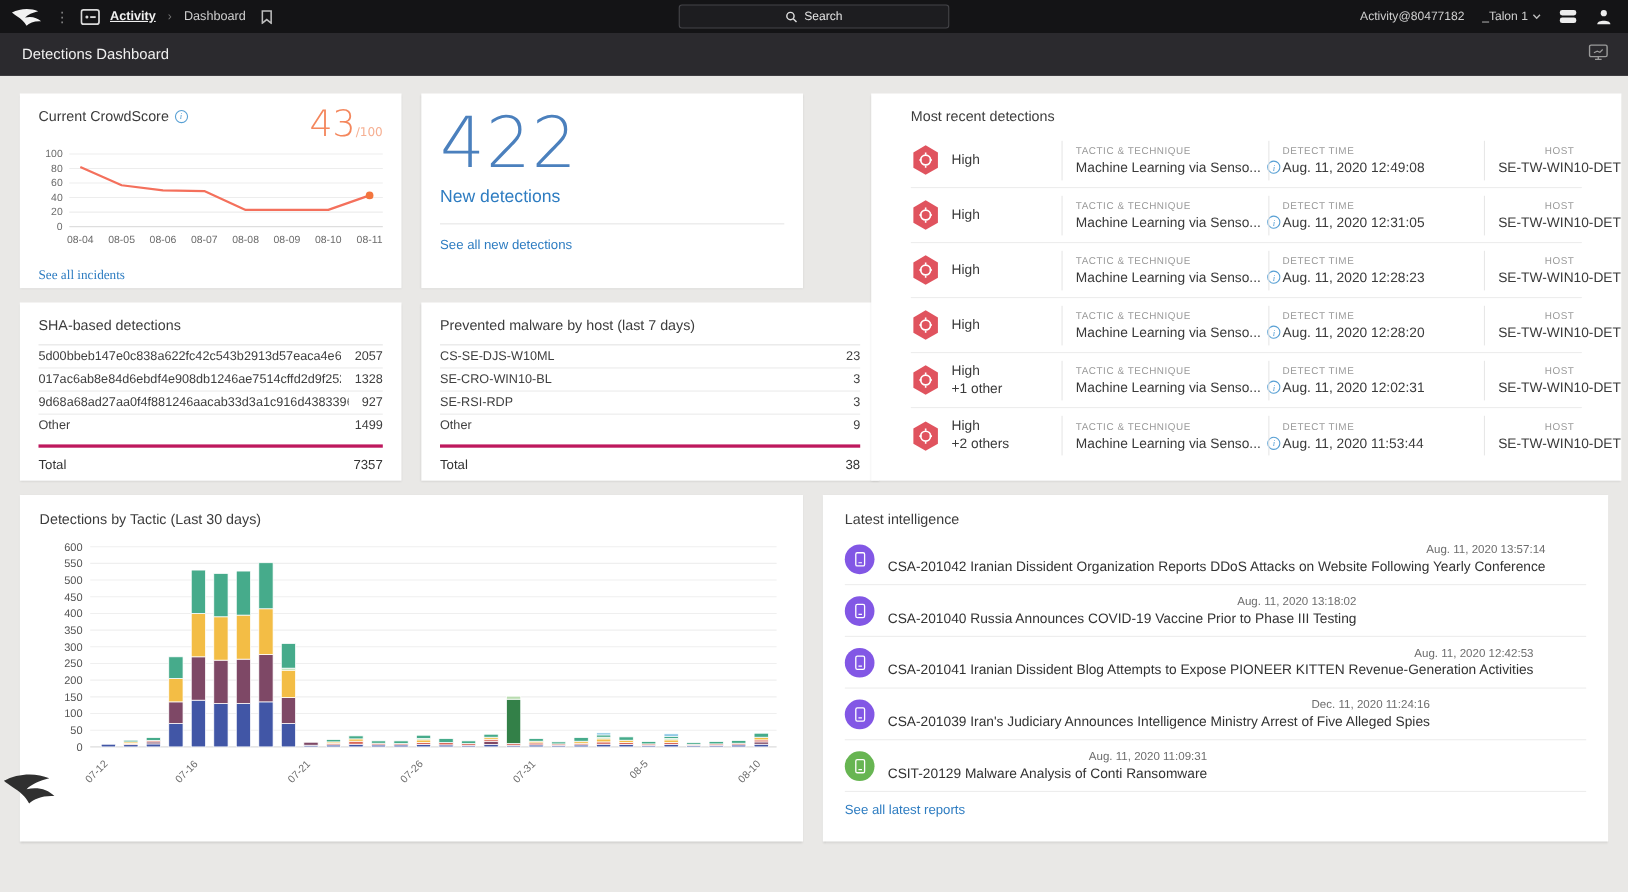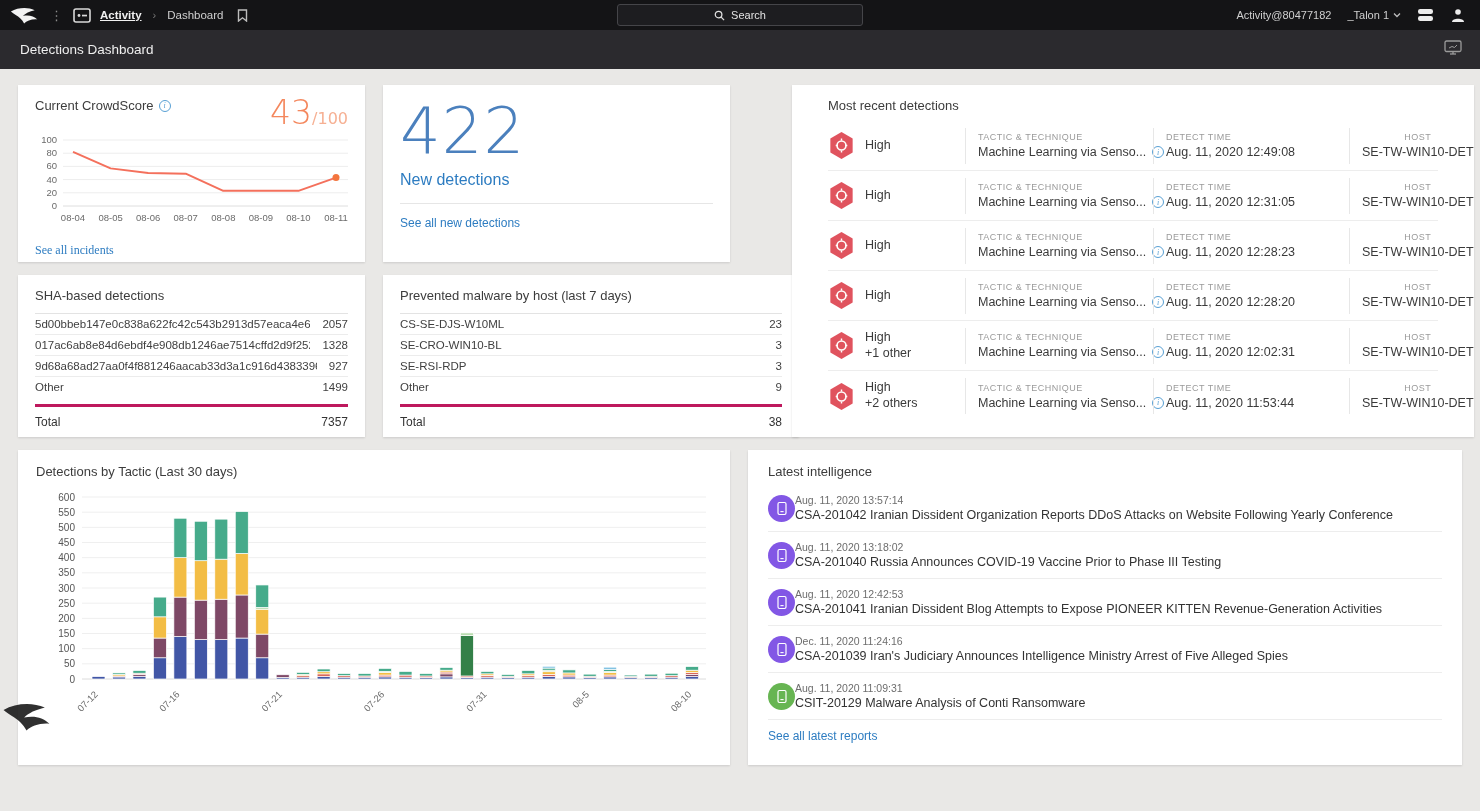--- a/index.html
+++ b/index.html
@@ -49,21 +49,21 @@
   .link { color:#2d7cc1; font-size:12px; cursor:pointer; }
 
   
   .cs-head { display:flex; align-items:flex-start; }
   .cs-title-row { display:flex; align-items:center; gap:5px; }
   .info-i { display:inline-flex; align-items:center; justify-content:center; width:12px; height:12px;
             border:1px solid #58a0d4; border-radius:50%; color:#58a0d4; font-size:8px; font-style:italic;
             font-family:"Liberation Serif",serif; cursor:pointer; flex:0 0 auto; }
   .cs-score { margin-left:auto; color:#f4875d; font-size:33px; font-weight:200; line-height:.9;
               font-family:"DejaVu Sans","Liberation Sans",sans-serif; }
-  .cs-score .den { font-size:16px; color:#f6b093; font-weight:400; }
+  .cs-score .den { font-size:11px; color:#f6b093; font-weight:400; }
   .cs-link { margin-top:4px;font-family:Liberation Serif, serif; }
 
   
   .nd-count { color:#4b80bd; font-size:64px; font-weight:100; line-height:1.05;
               font-family:"DejaVu Sans","Liberation Sans",sans-serif; letter-spacing:1px; }
   .nd-label { color:#2d7cc1; font-size:16px; margin-top:6px; cursor:pointer; }
   .nd-sep { border-top:1px solid #e6e6e6; margin-top:14px; padding-top:9px; }
 
   
   .mini-table { margin-top:10px; }
@@ -87,21 +87,21 @@
   .det-col.dtime  { width:196px; flex:0 0 auto; }
   .det-col.host   { flex:1 1 auto;align-items:center; }
   .det-colhead { font-size:9px; color:#9a9a9a; letter-spacing:.5px; }
   .det-colval { font-size:12.5px; color:#3a3a3a; margin-top:3px; display:flex; align-items:center; gap:6px; white-space:nowrap; }
 
   
   .tchart { margin-top:8px; }
 
   
   .intel-rows { margin-top:6px; }
-  .intel-row { display:flex; align-items:center; gap:0; height:47px; border-bottom:1px solid #ededed; cursor:pointer; }
+  .intel-row { display:flex; align-items:center; gap:12px; height:47px; border-bottom:1px solid #ededed; cursor:pointer;text-align:right; }
   .intel-icon { width:27px; height:27px; border-radius:50%; flex:0 0 auto; display:flex;
                 align-items:center; justify-content:center; }
   .intel-time { font-size:10.5px; color:#6d6d6d; }
   .intel-title { font-size:12.5px; color:#333; margin-top:2px; white-space:nowrap; }
   .intel-link { display:inline-block; margin-top:9px; }
 
   
   .watermark { position:absolute; left:2px; top:688px; z-index:40; opacity:.92; }
 </style>
 </head>

